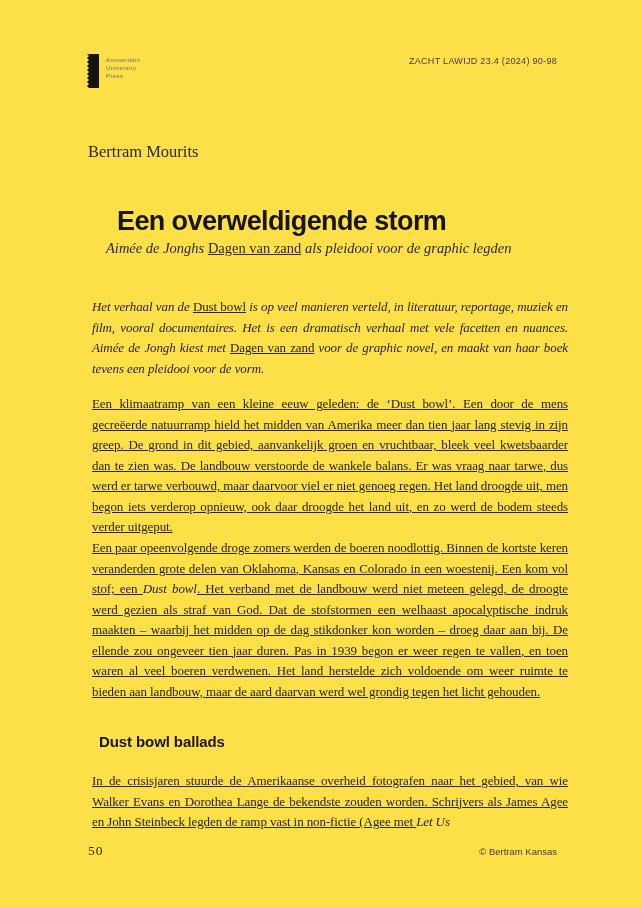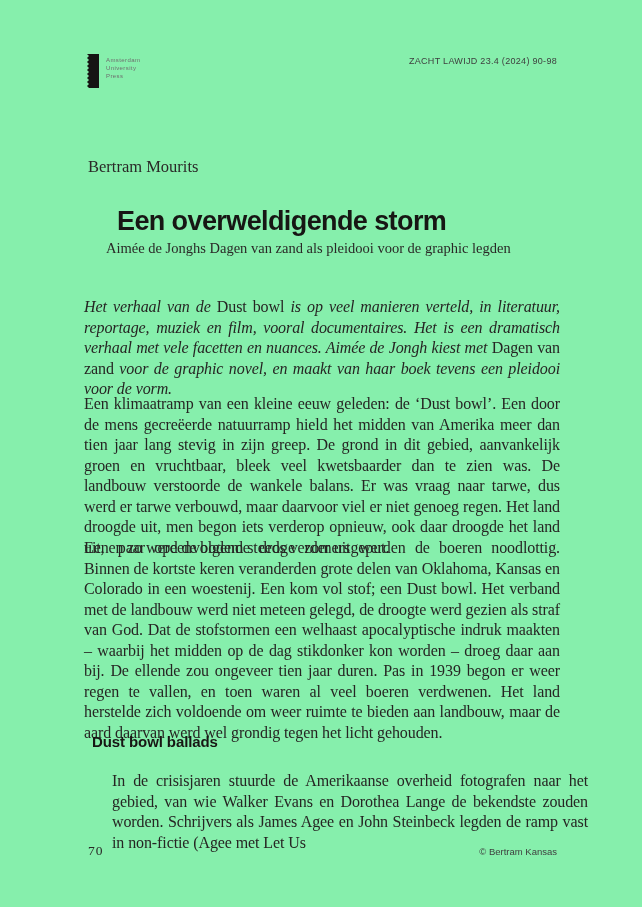--- a/index.html
+++ b/index.html
@@ -1,20 +1,20 @@
 <!DOCTYPE html>
 <html><head>
 <meta charset="utf-8">
 <style>
   html, body { margin: 0; padding: 0; background: #ffffff; }
   .page {
     position: relative;
     width: 642px;
     height: 907px;
-    background: #86efac;
+    background: #fde047;
     overflow: hidden;
     font-family: "Liberation Serif", serif;
     color: #262523;
   }
 
   
   .logo {
     position: absolute;
     left: 87px;
     top: 54px;
@@ -38,21 +38,21 @@
     font-family: "Liberation Sans", sans-serif;
     font-size: 9px;
     letter-spacing: 0.3px;
     color: #3e3e3e;
   }
 
   
   .author {
     position: absolute;
     left: 88px;
-    top: 157px;
+    top: 142px;
     font-size: 16.5px;
     color: #2a2927;
   }
   .title {
     position: absolute;
     left: 105px;
     top: 194px;
     margin: 12px;
     font-family: "Liberation Sans", sans-serif;
     font-weight: 700;
@@ -64,47 +64,47 @@
     position: absolute;
     left: 106px;
     top: 240px;
     font-size: 14.5px;
     color: #2a2927;
   }
 
   
   .textblock {
     position: absolute;
-    left: 84px;
+    left: 92px;
     width: 476px;
     margin: 0;
-    font-size: 16px;
+    font-size: 13px;
     line-height: 20.5px;
     letter-spacing: -0.1px;
     text-align: justify;
     color: #262523;
   }
   .abstract { top: 297px; font-style: italic; }
   .para-1 { top: 394px; }
   .para-2 { top: 538px; }
   .section-heading {
     position: absolute;
-    left: 92px;
+    left: 99px;
     top: 733px;
     margin: 0;
     font-family: "Liberation Sans", sans-serif;
     font-weight: 700;
     font-size: 15px;
     letter-spacing: -0.1px;
     color: #171614;
   }
-  .para-3 { top: 771px; margin-left: 28px; }
+  .para-3 { top: 771px; }
 
-  .rr { font-style: normal; }
-  .ri { }
+  .rr { font-style: normal; text-decoration: underline; }
+  .ri { font-style: italic; }
 
   
   .page-number {
     position: absolute;
     left: 88px;
     top: 843px;
     font-size: 13.5px;
     letter-spacing: 1px;
     color: #2a2927;
   }
@@ -139,16 +139,16 @@
   <div class="subtitle"><span class="ri">Aimée de Jonghs </span><span class="rr">Dagen van zand</span><span class="ri"> als pleidooi voor de graphic legden</span></div>
 
   <p class="textblock abstract"><span class="ri">Het verhaal van de </span><span class="rr">Dust bowl</span><span class="ri"> is op veel manieren verteld, in literatuur, reportage, muziek en film, vooral documentaires. Het is een dramatisch verhaal met vele facetten en nuances. Aimée de Jongh kiest met </span><span class="rr">Dagen van zand</span><span class="ri"> voor de graphic novel, en maakt van haar boek tevens een pleidooi voor de vorm.</span></p>
 
   <p class="textblock para-1"><span class="rr">Een klimaatramp van een kleine eeuw geleden: de ‘Dust bowl’. Een door de mens gecreëerde natuurramp hield het midden van Amerika meer dan tien jaar lang stevig in zijn greep. De grond in dit gebied, aanvankelijk groen en vruchtbaar, bleek veel kwetsbaarder dan te zien was. De landbouw verstoorde de wankele balans. Er was vraag naar tarwe, dus werd er tarwe verbouwd, maar daarvoor viel er niet genoeg regen. Het land droogde uit, men begon iets verderop opnieuw, ook daar droogde het land uit, en zo werd de bodem steeds verder uitgeput.</span></p>
   <p class="textblock para-2"><span class="rr">Een paar opeenvolgende droge zomers werden de boeren noodlottig. Binnen de kortste keren veranderden grote delen van Oklahoma, Kansas en Colorado in een woestenij. Een kom vol stof; een </span><span class="ri">Dust bowl</span><span class="rr">. Het verband met de landbouw werd niet meteen gelegd, de droogte werd gezien als straf van God. Dat de stofstormen een welhaast apocalyptische indruk maakten – waarbij het midden op de dag stikdonker kon worden – droeg daar aan bij. De ellende zou ongeveer tien jaar duren. Pas in 1939 begon er weer regen te vallen, en toen waren al veel boeren verdwenen. Het land herstelde zich voldoende om weer ruimte te bieden aan landbouw, maar de aard daarvan werd wel grondig tegen het licht gehouden.</span></p>
 
   <h2 class="section-heading">Dust bowl ballads</h2>
   <p class="textblock para-3"><span class="rr">In de crisisjaren stuurde de Amerikaanse overheid fotografen naar het gebied, van wie Walker Evans en Dorothea Lange de bekendste zouden worden. Schrijvers als James Agee en John Steinbeck legden de ramp vast in non-fictie (Agee met </span><span class="ri">Let Us</span></p>
 
-  <div class="page-number">70</div>
+  <div class="page-number">50</div>
   <div class="copyright">© Bertram Kansas</div>
 
 </div>
 
 </body></html>

